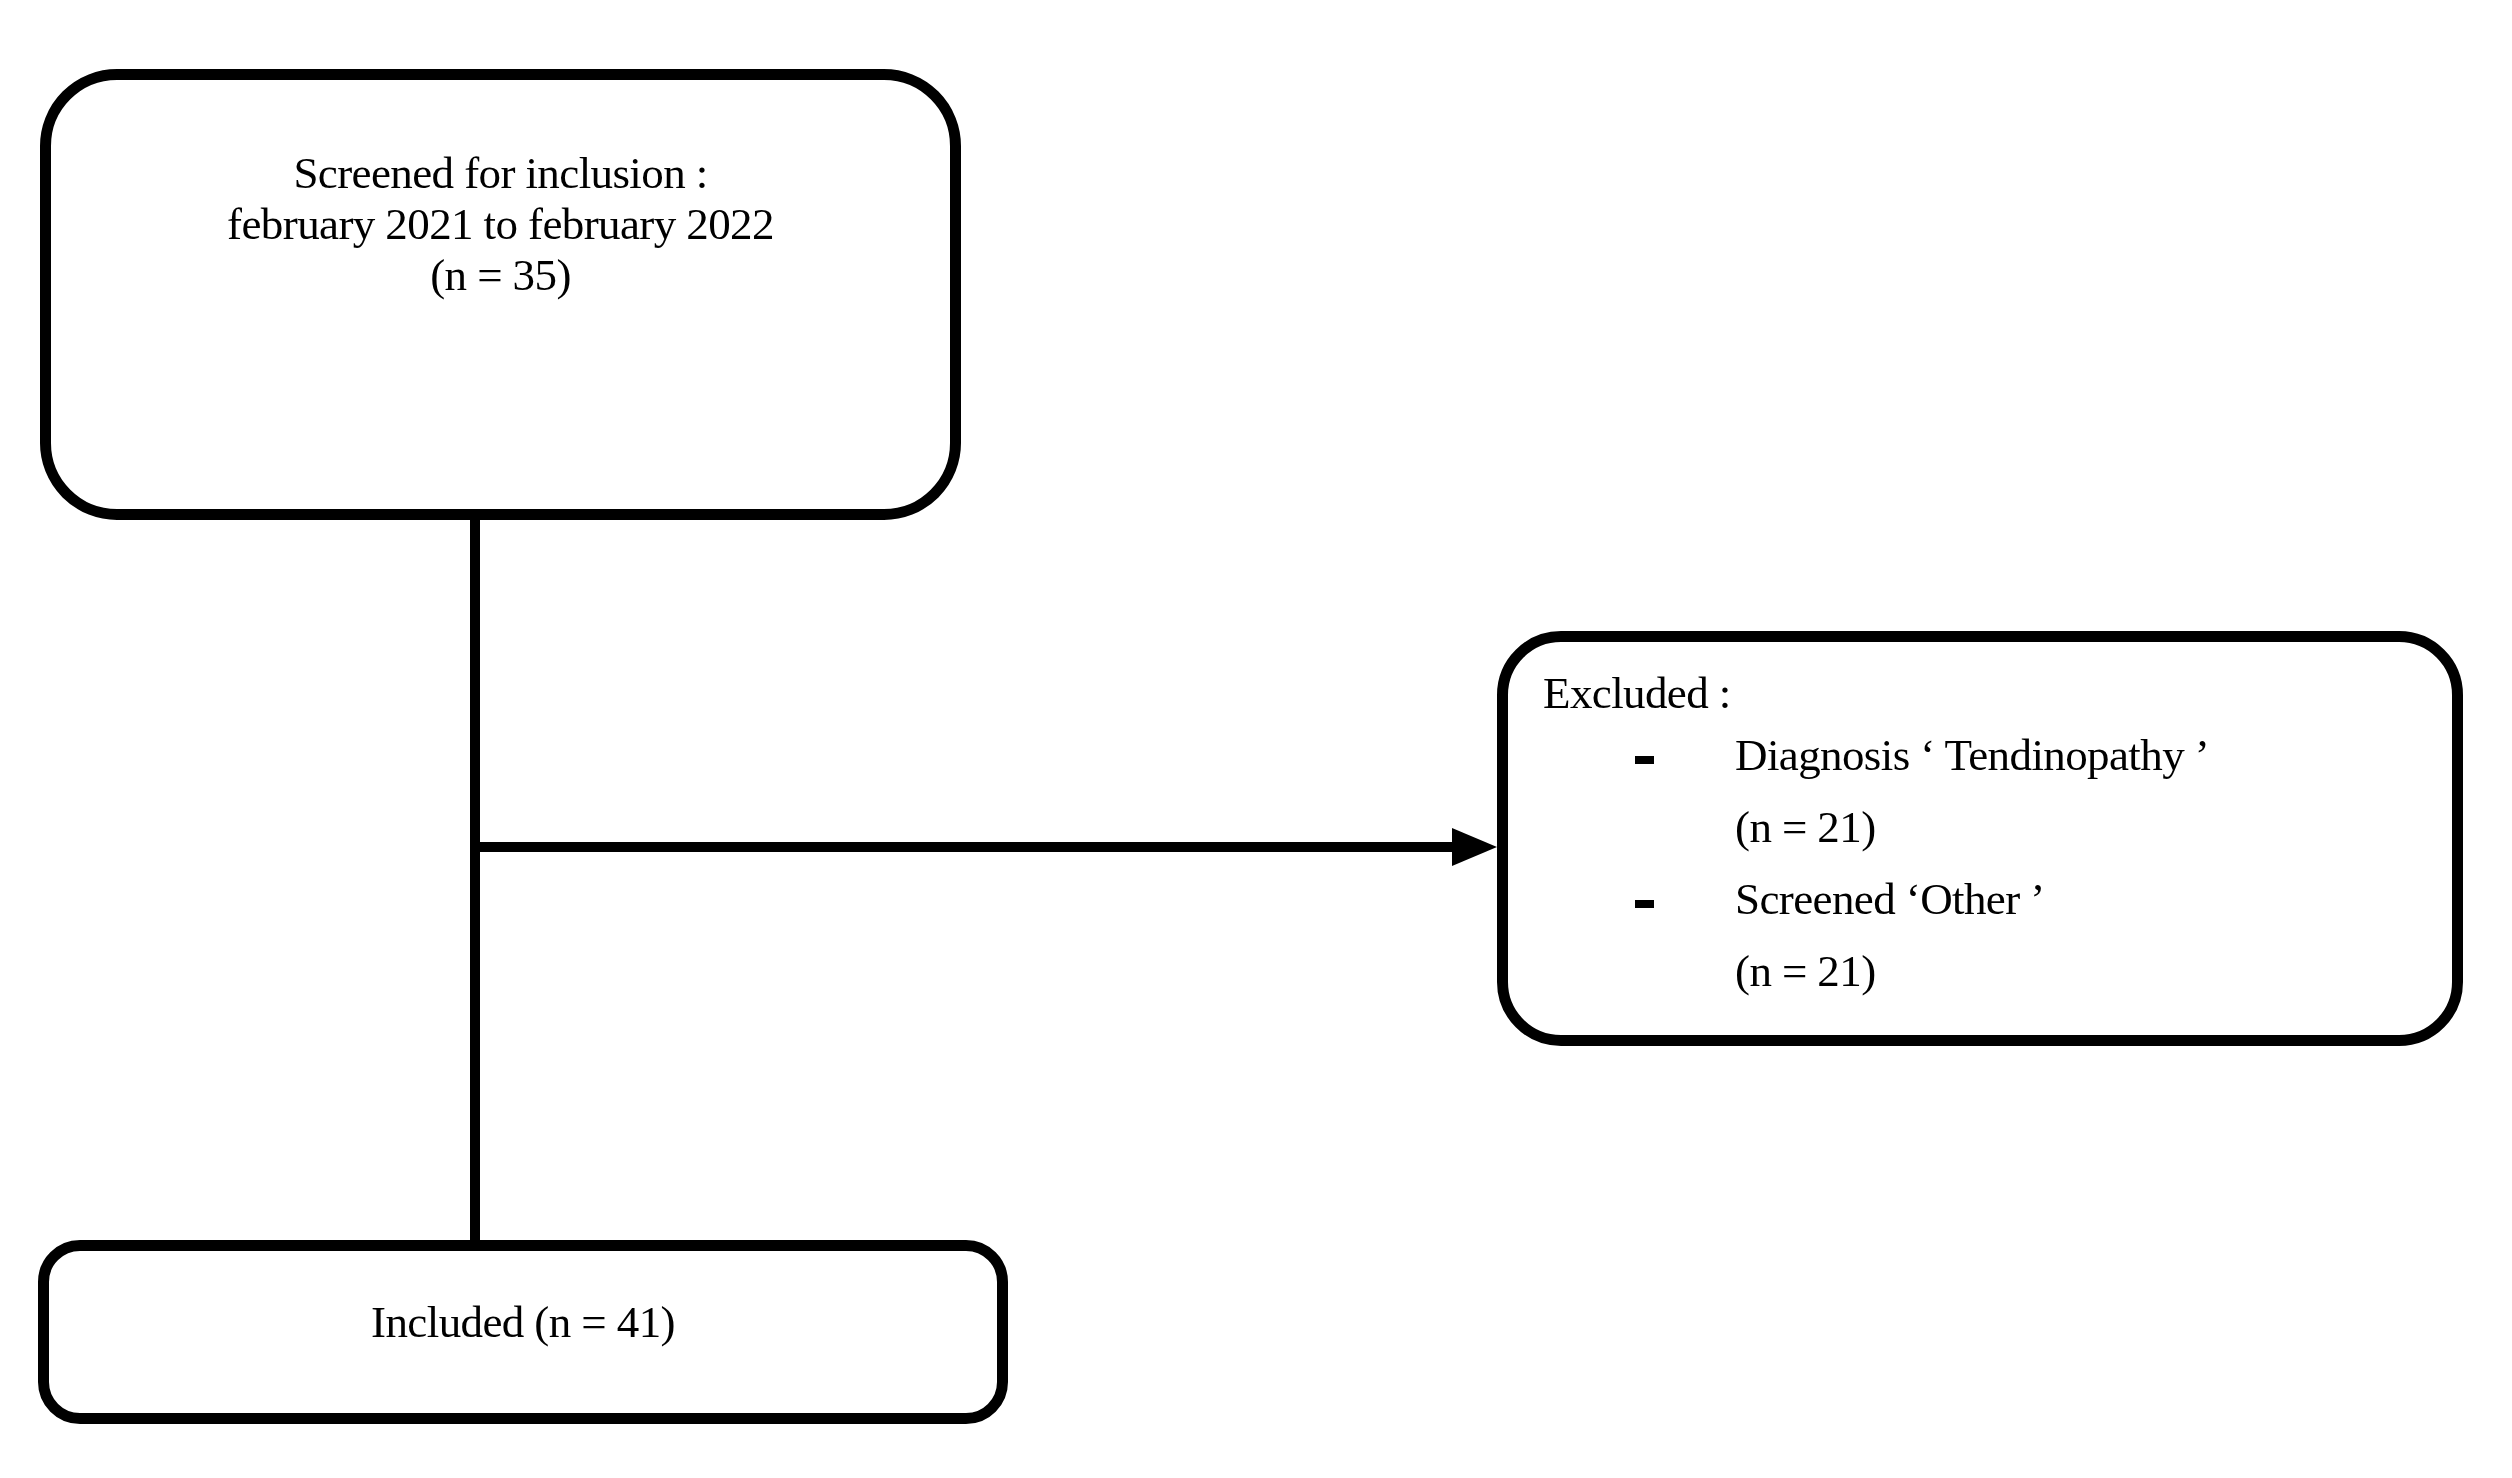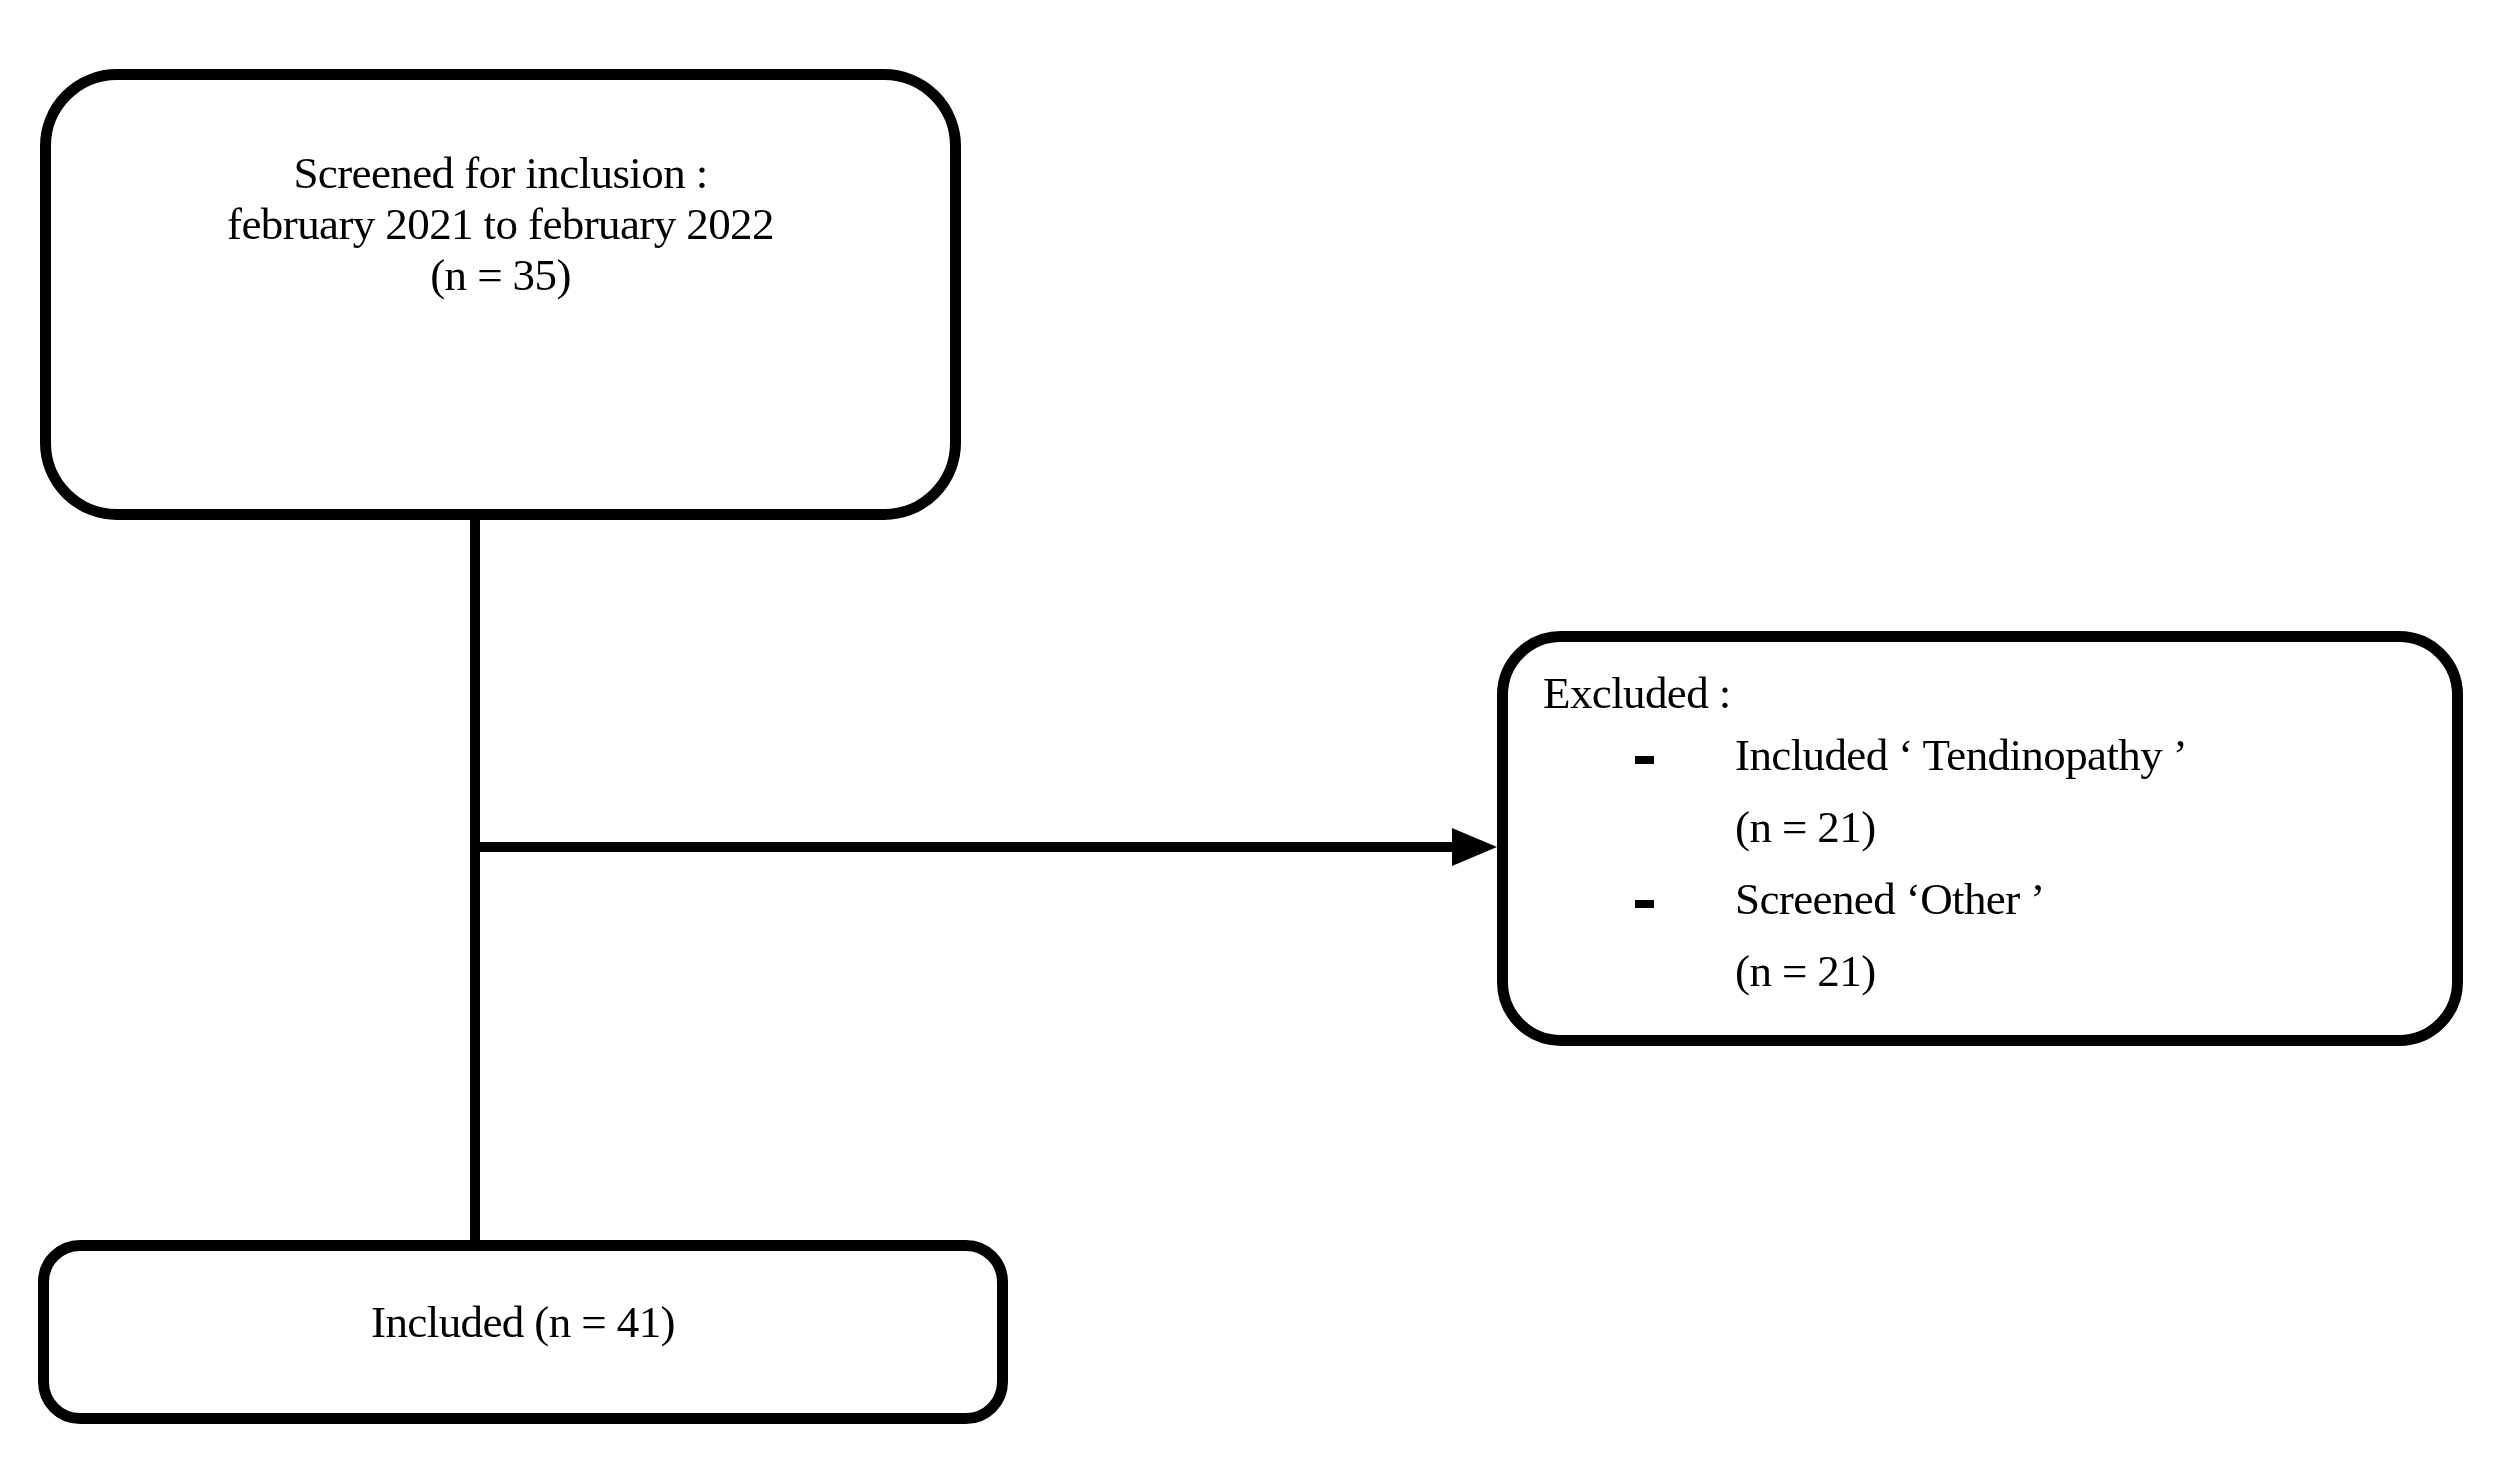--- a/index.html
+++ b/index.html
@@ -91,21 +91,21 @@
     <div class="line">february 2021 to february 2022</div>
     <div class="line">(n = 35)</div>
   </div>
 
   <div class="node excluded">
     <div class="excluded-title">Excluded :</div>
 
     <div class="ex-item">
       <span class="dash"></span>
       <div class="ex-lines">
-        <div>Included ‘ Tendinopathy ’</div>
+        <div>Diagnosis ‘ Tendinopathy ’</div>
         <div>(n = 21)</div>
       </div>
     </div>
 
     <div class="ex-item">
       <span class="dash"></span>
       <div class="ex-lines">
         <div>Screened ‘Other ’</div>
         <div>(n = 21)</div>
       </div>

